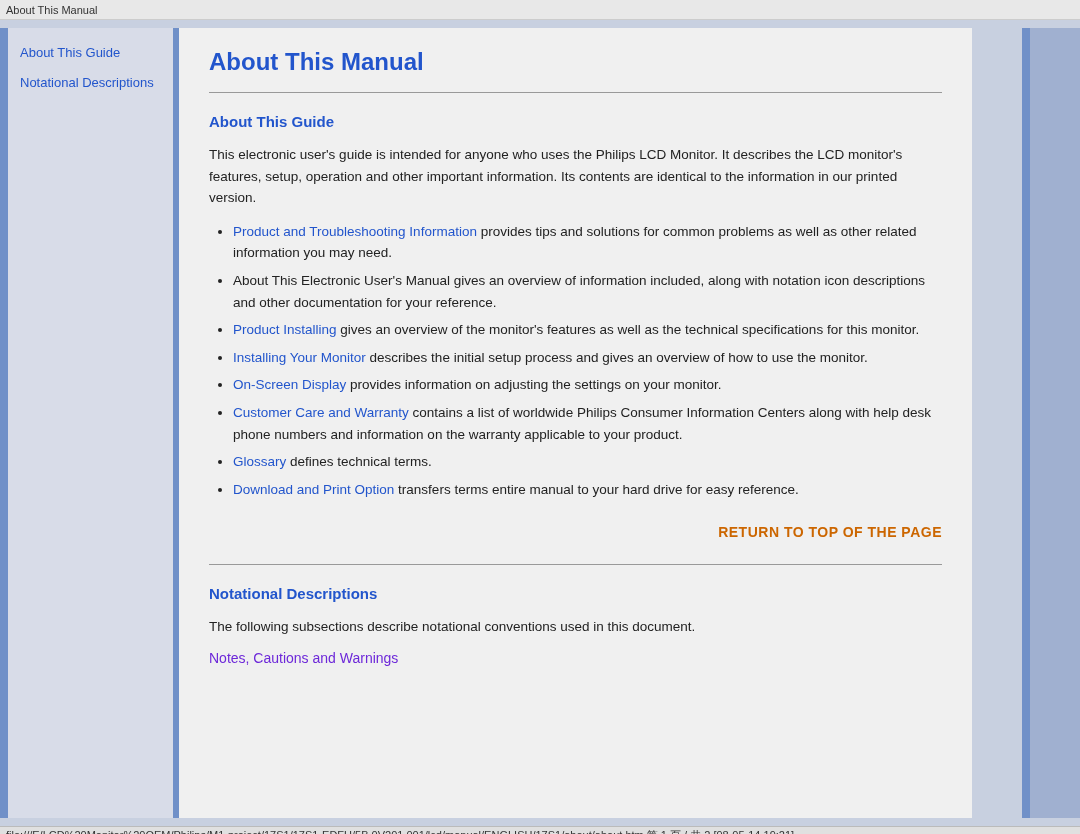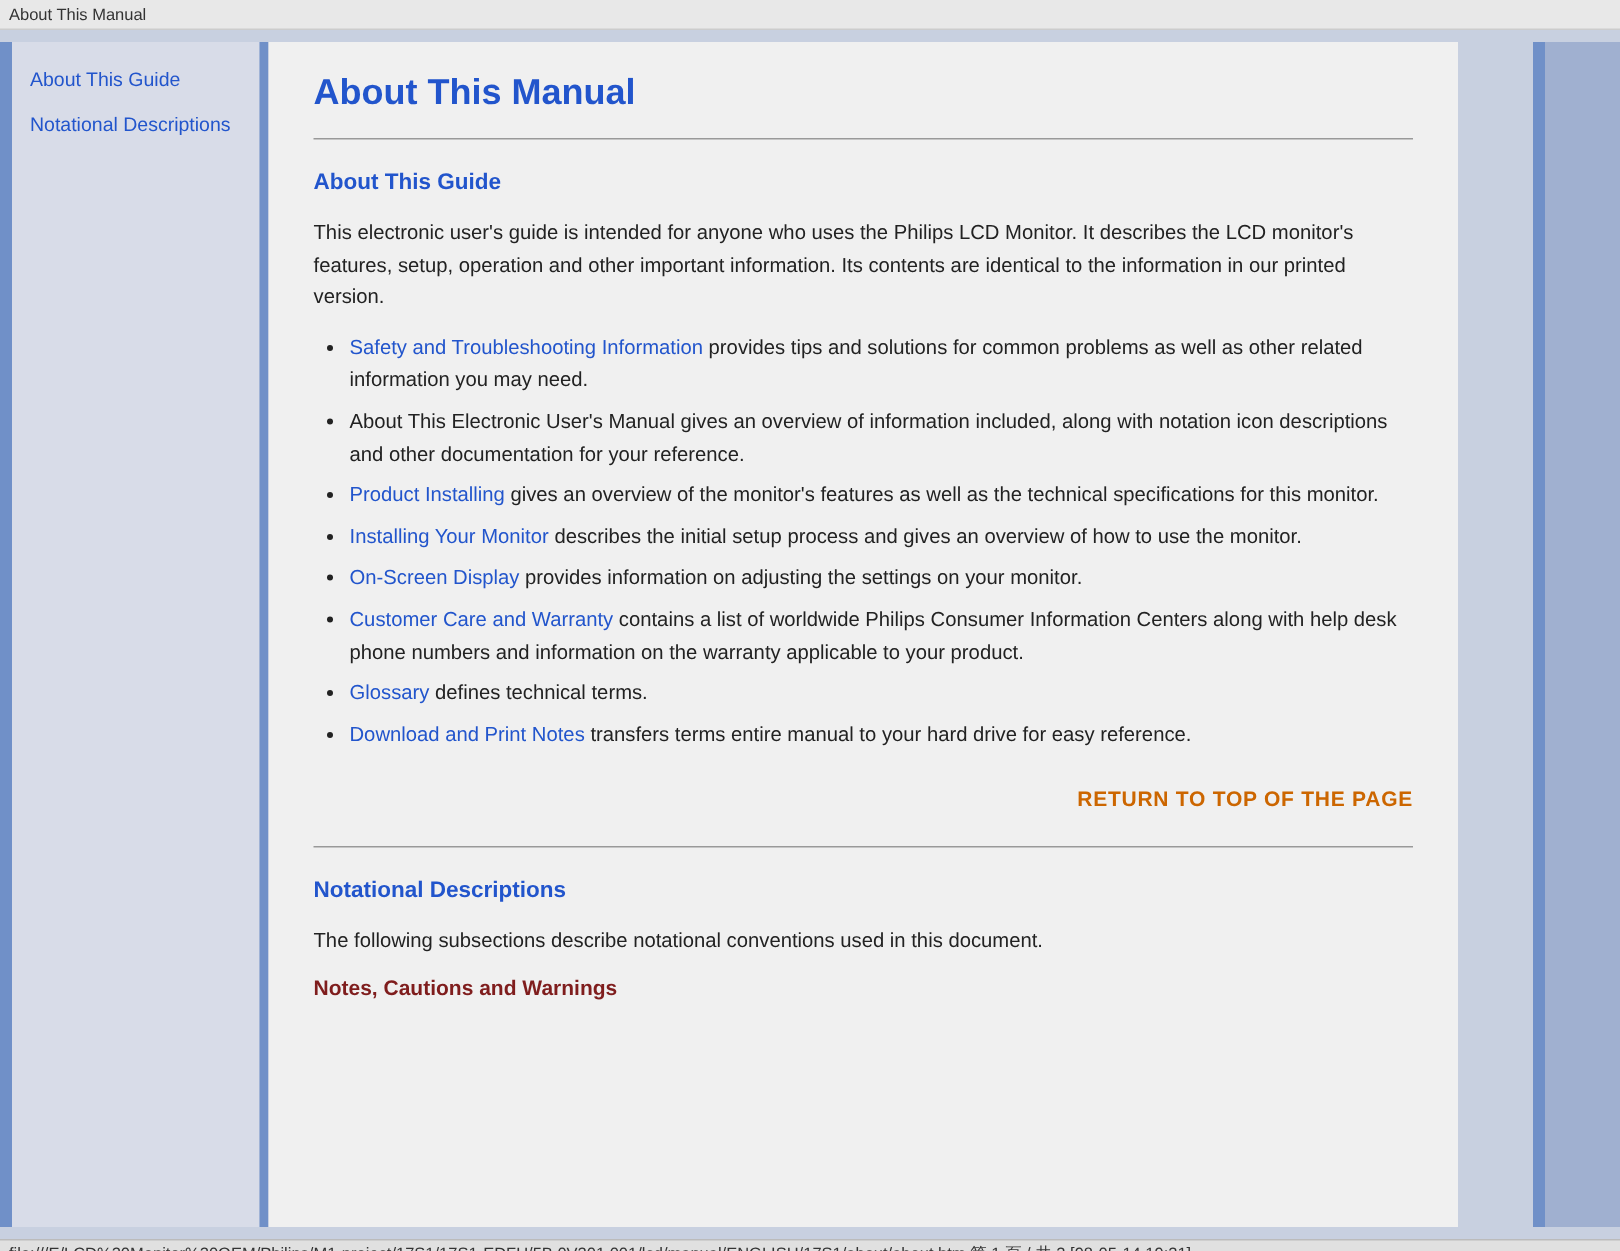--- a/index.html
+++ b/index.html
@@ -159,22 +159,22 @@
       padding: 2px 6px;
       font-size: 11px;
       color: #333;
       height: 18px;
       display: flex;
       align-items: center;
     }
 
     .notes-heading {
       font-size: 14px;
-      font-weight: bold;
-      color: #7f1d1d;
+      font-weight: normal;
+      color: #6d28d9;
       margin-top: 8px;
       margin-bottom: 4px;
     }
   </style>
 </head>
 <body>
 
 <div id="title-bar">
   <span>About This Manual</span>
 </div>
@@ -196,42 +196,42 @@
 
     <hr class="divider">
 
     <h2 class="section-heading">About This Guide</h2>
 
     <p class="body-text">This electronic user's guide is intended for anyone who uses the Philips LCD Monitor. It describes the LCD monitor's features, setup, operation and other important information. Its contents are identical to the information in our printed version.</p>
 
 
     <ul class="bullet-list">
       <li>
-        <a href="#">Safety and Troubleshooting Information</a><span> provides tips and solutions for common problems as well as other related information you may need.</span>
+        <a href="#">Product and Troubleshooting Information</a><span> provides tips and solutions for common problems as well as other related information you may need.</span>
       </li>
       <li>
         <span>About This Electronic User's Manual gives an overview of information included, along with notation icon descriptions and other documentation for your reference.</span>
       </li>
       <li>
         <a href="#">Product Installing</a><span> gives an overview of the monitor's features as well as the technical specifications for this monitor.</span>
       </li>
       <li>
         <a href="#">Installing Your Monitor</a><span> describes the initial setup process and gives an overview of how to use the monitor.</span>
       </li>
       <li>
         <a href="#">On-Screen Display</a><span> provides information on adjusting the settings on your monitor.</span>
       </li>
       <li>
         <a href="#">Customer Care and Warranty</a><span> contains a list of worldwide Philips Consumer Information Centers along with help desk phone numbers and information on the warranty applicable to your product.</span>
       </li>
       <li>
         <a href="#">Glossary</a><span> defines technical terms.</span>
       </li>
       <li>
-        <a href="#">Download and Print Notes</a><span> transfers terms entire manual to your hard drive for easy reference.</span>
+        <a href="#">Download and Print Option</a><span> transfers terms entire manual to your hard drive for easy reference.</span>
       </li>
     </ul>
 
     <div class="return-link">
       <a href="#">RETURN TO TOP OF THE PAGE</a>
     </div>
 
     <hr class="divider">
 
     <h2 class="section-heading">Notational Descriptions</h2>

